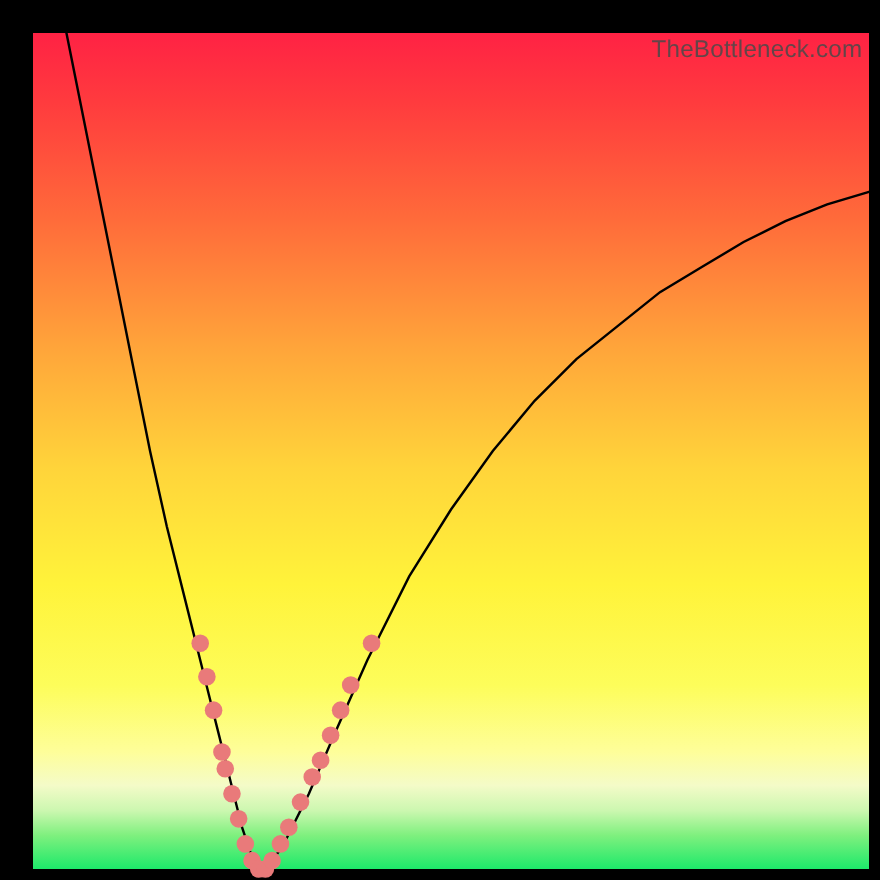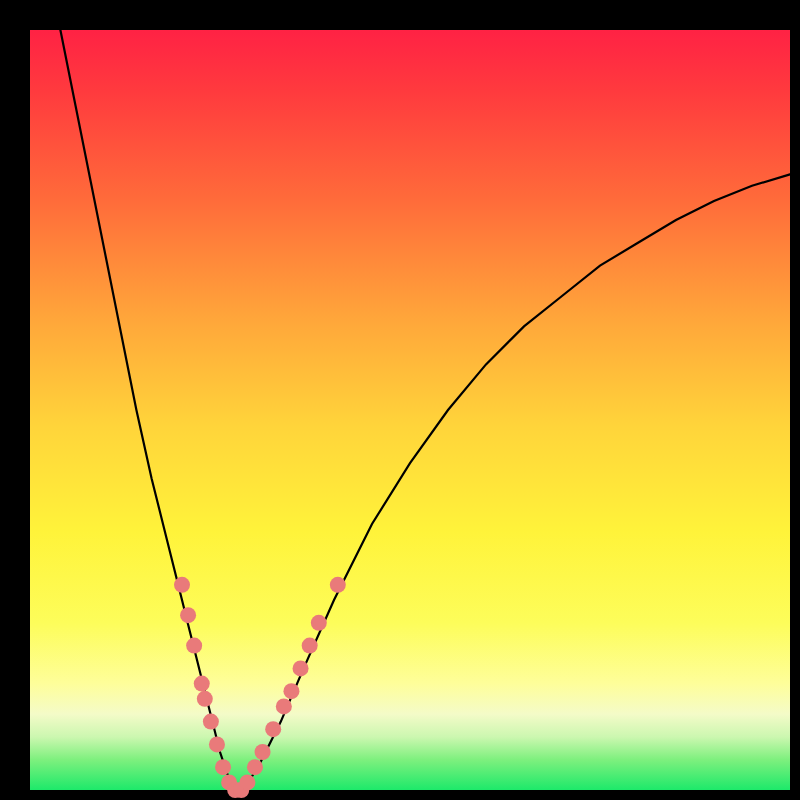--- a/index.html
+++ b/index.html
@@ -54,20 +54,21 @@
     left: 0; top: 0;
     width: 760px; height: 760px;
     overflow: visible;
   }
 </style>
 </head>
 <body>
 
 <div class="frame">
   <div class="plot">
+    <div class="watermark">TheBottleneck.com</div>
     <svg class="curve" viewBox="0 0 760 760">
       <path id="curve-path" fill="none" stroke="#000000" stroke-width="2.2" stroke-linecap="round" d="M30.40 0.00 L45.60 76.00 L60.80 152.00 L76.00 228.00 L91.20 304.00 L106.40 380.00 L121.60 448.40 L136.80 509.20 L152.00 570.00 L159.60 600.40 L167.20 630.80 L174.80 661.20 L182.40 691.60 L190.00 722.00 L197.60 744.80 L205.20 760.00 L212.80 760.00 L228.00 737.20 L250.80 691.60 L273.60 638.40 L304.00 570.00 L342.00 494.00 L380.00 433.20 L418.00 380.00 L456.00 334.40 L494.00 296.40 L532.00 266.00 L570.00 235.60 L608.00 212.80 L646.00 190.00 L684.00 171.00 L722.00 155.80 L760.00 144.40"></path>
       <g id="dots">
           <circle cx="152.00" cy="554.80" r="8" fill="#e97a7a"></circle>
           <circle cx="158.08" cy="585.20" r="8" fill="#e97a7a"></circle>
           <circle cx="164.16" cy="615.60" r="8" fill="#e97a7a"></circle>
           <circle cx="171.76" cy="653.60" r="8" fill="#e97a7a"></circle>
           <circle cx="174.80" cy="668.80" r="8" fill="#e97a7a"></circle>
           <circle cx="180.88" cy="691.60" r="8" fill="#e97a7a"></circle>
           <circle cx="186.96" cy="714.40" r="8" fill="#e97a7a"></circle>

